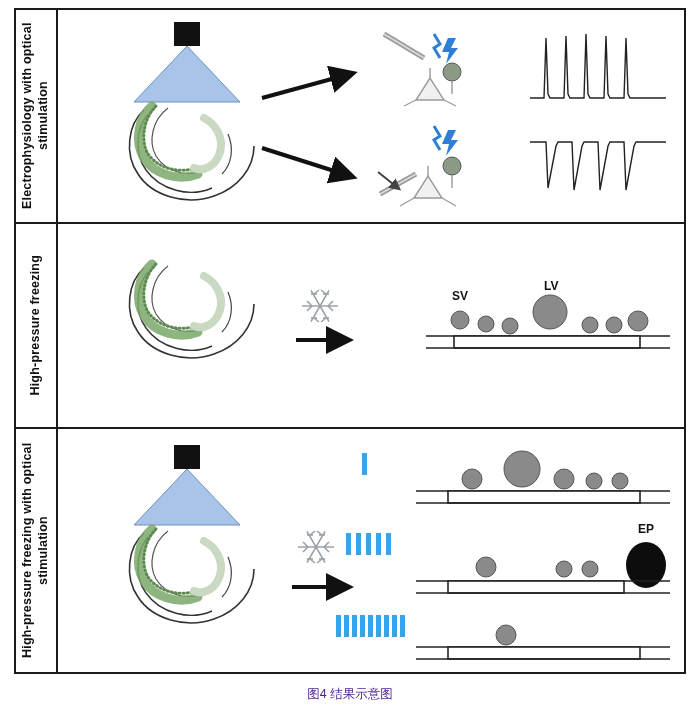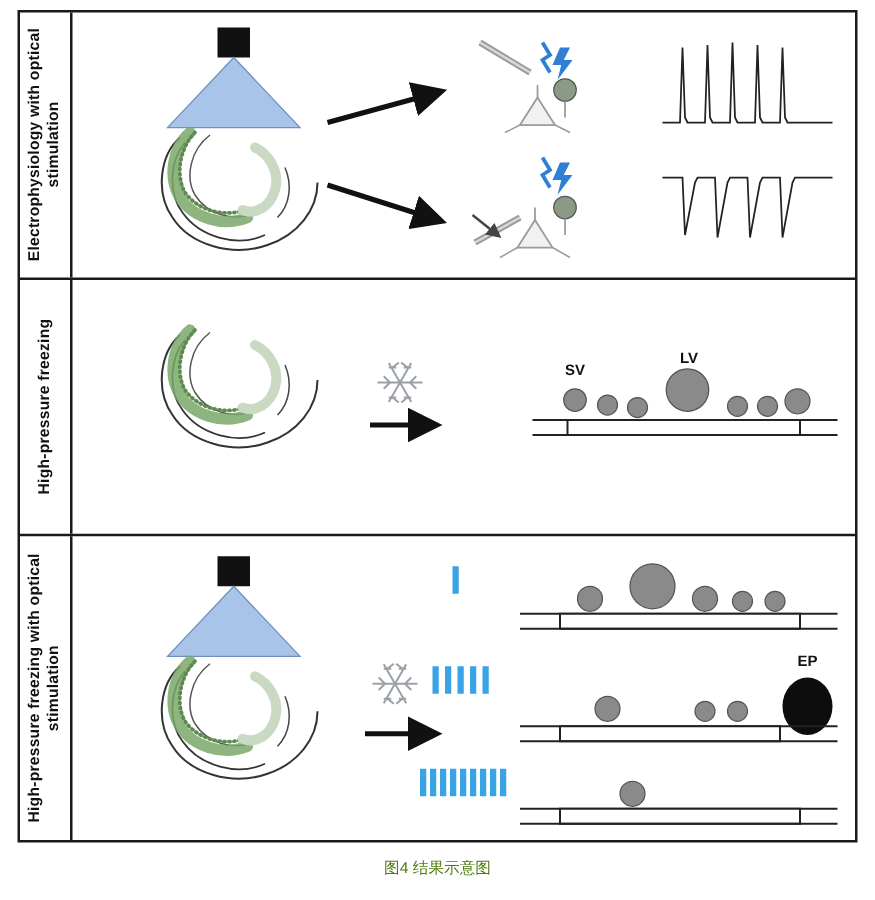--- a/index.html
+++ b/index.html
@@ -67,21 +67,21 @@
   }
   .abs { position: absolute; }
 
   .caption {
     position: absolute;
     left: 0;
     top: 686px;
     width: 700px;
     text-align: center;
     font-size: 12.5px;
-    color: #4d7c0f;
+    color: #4c1d95;
     font-family: "Liberation Sans", sans-serif;
   }
 
   svg { display: block; overflow: visible; }
 </style>
 </head>
 <body>
 
 <div class="figure">
 

